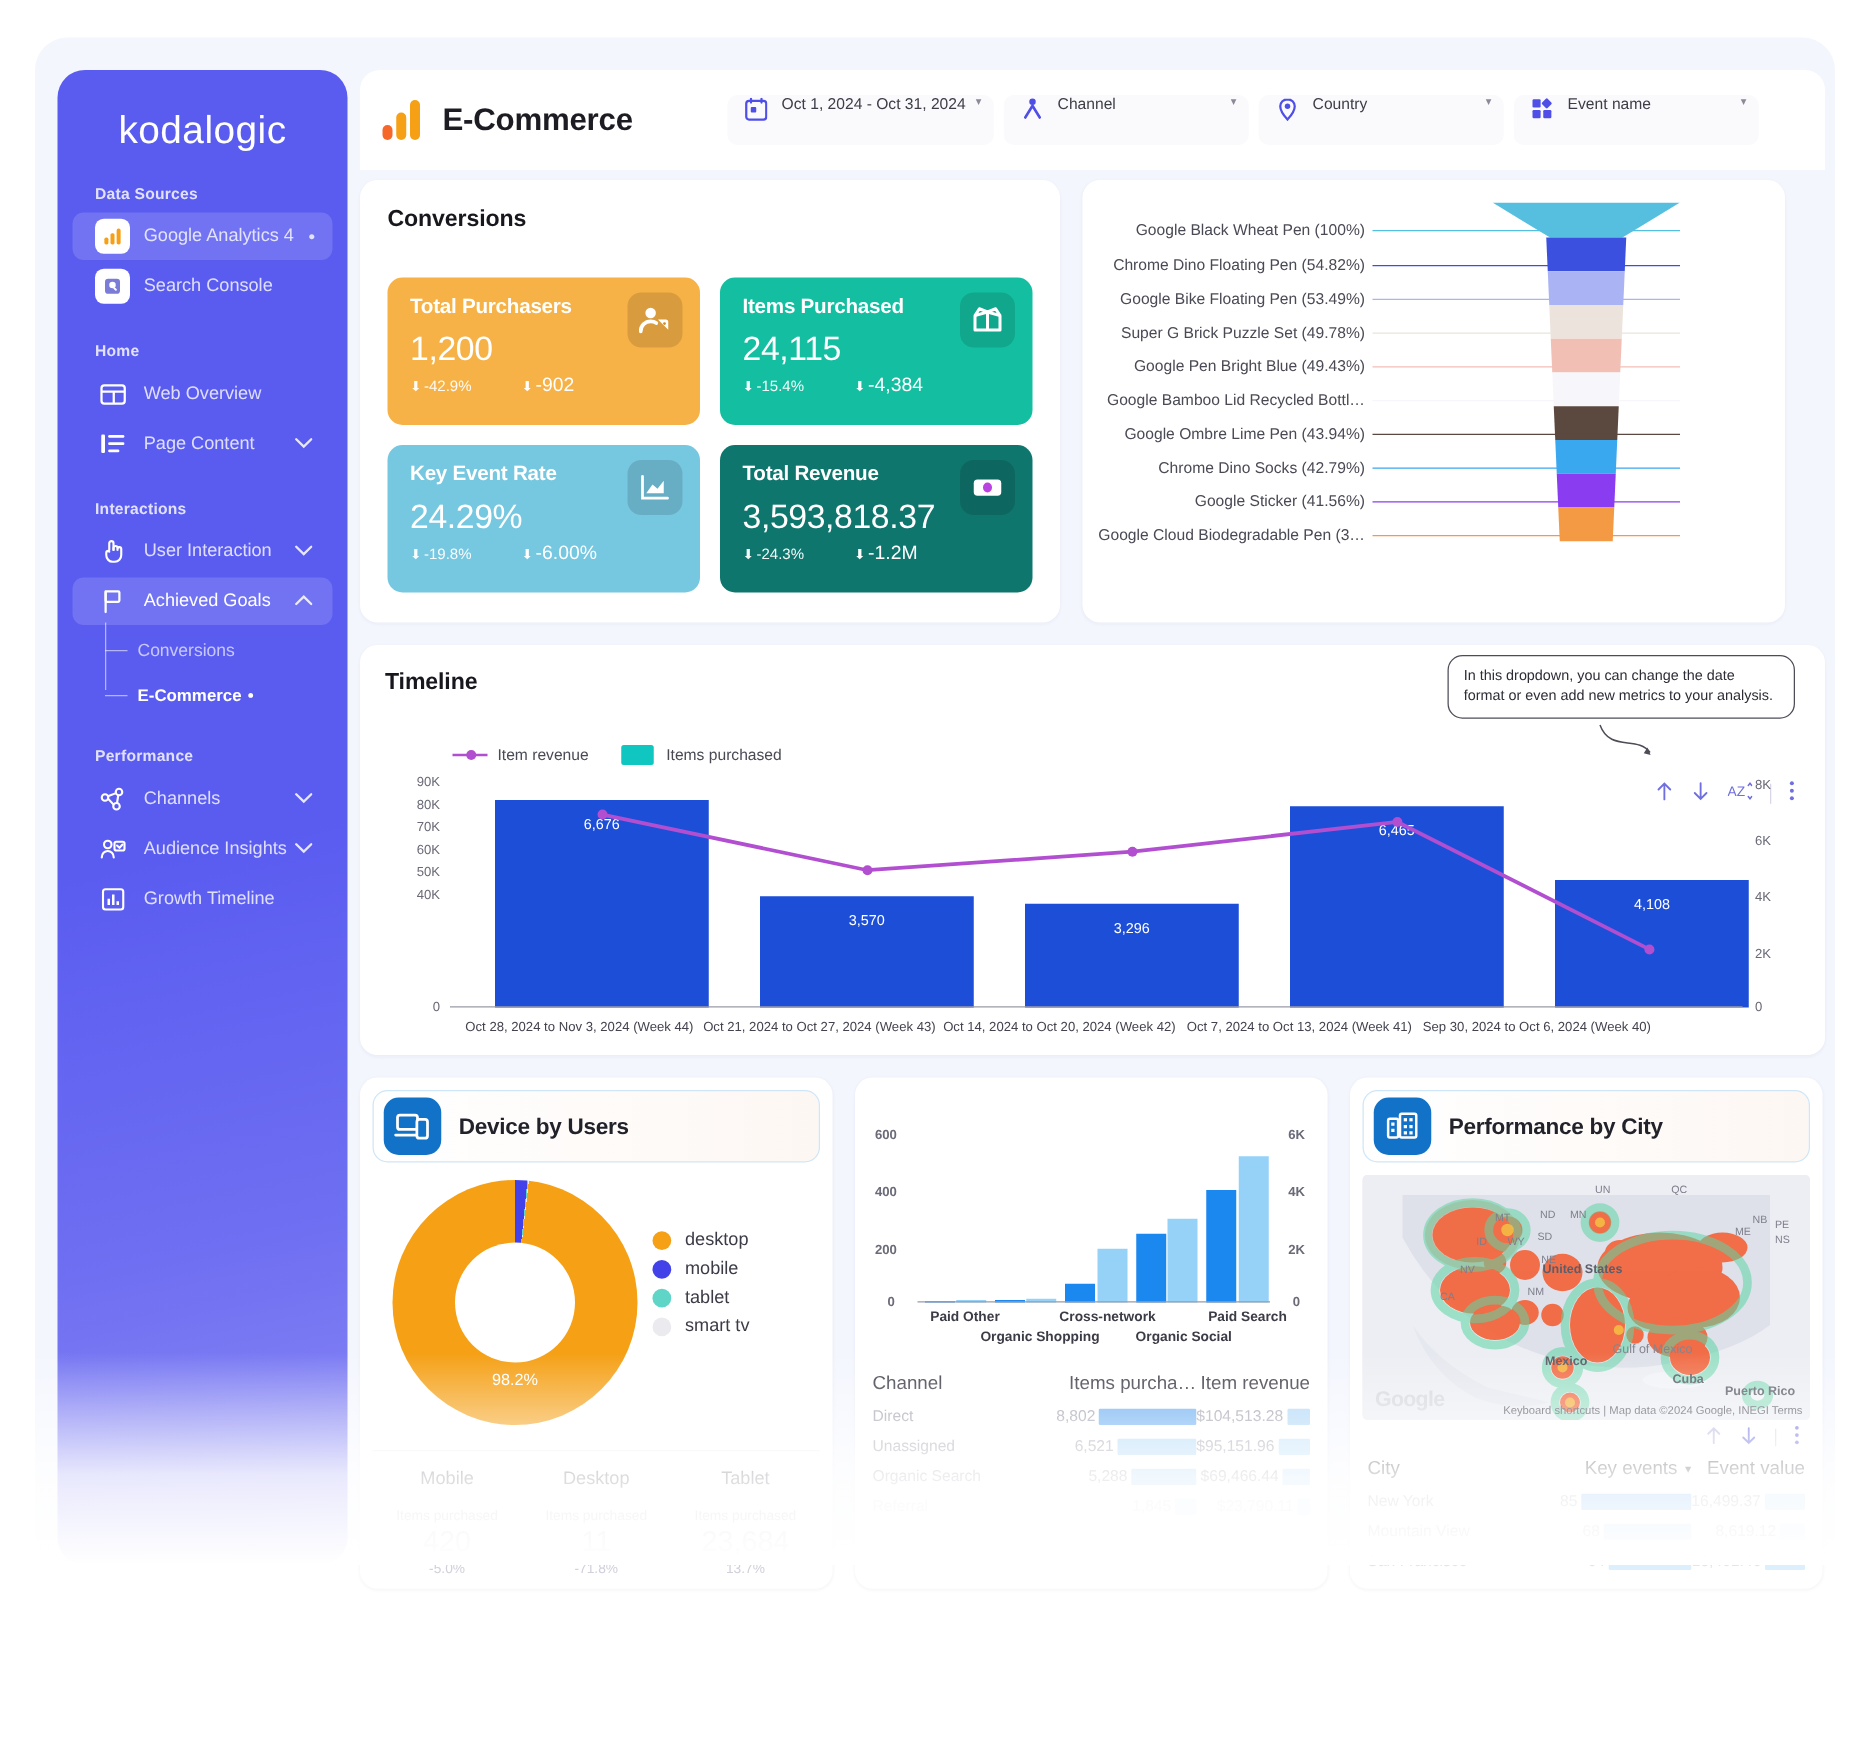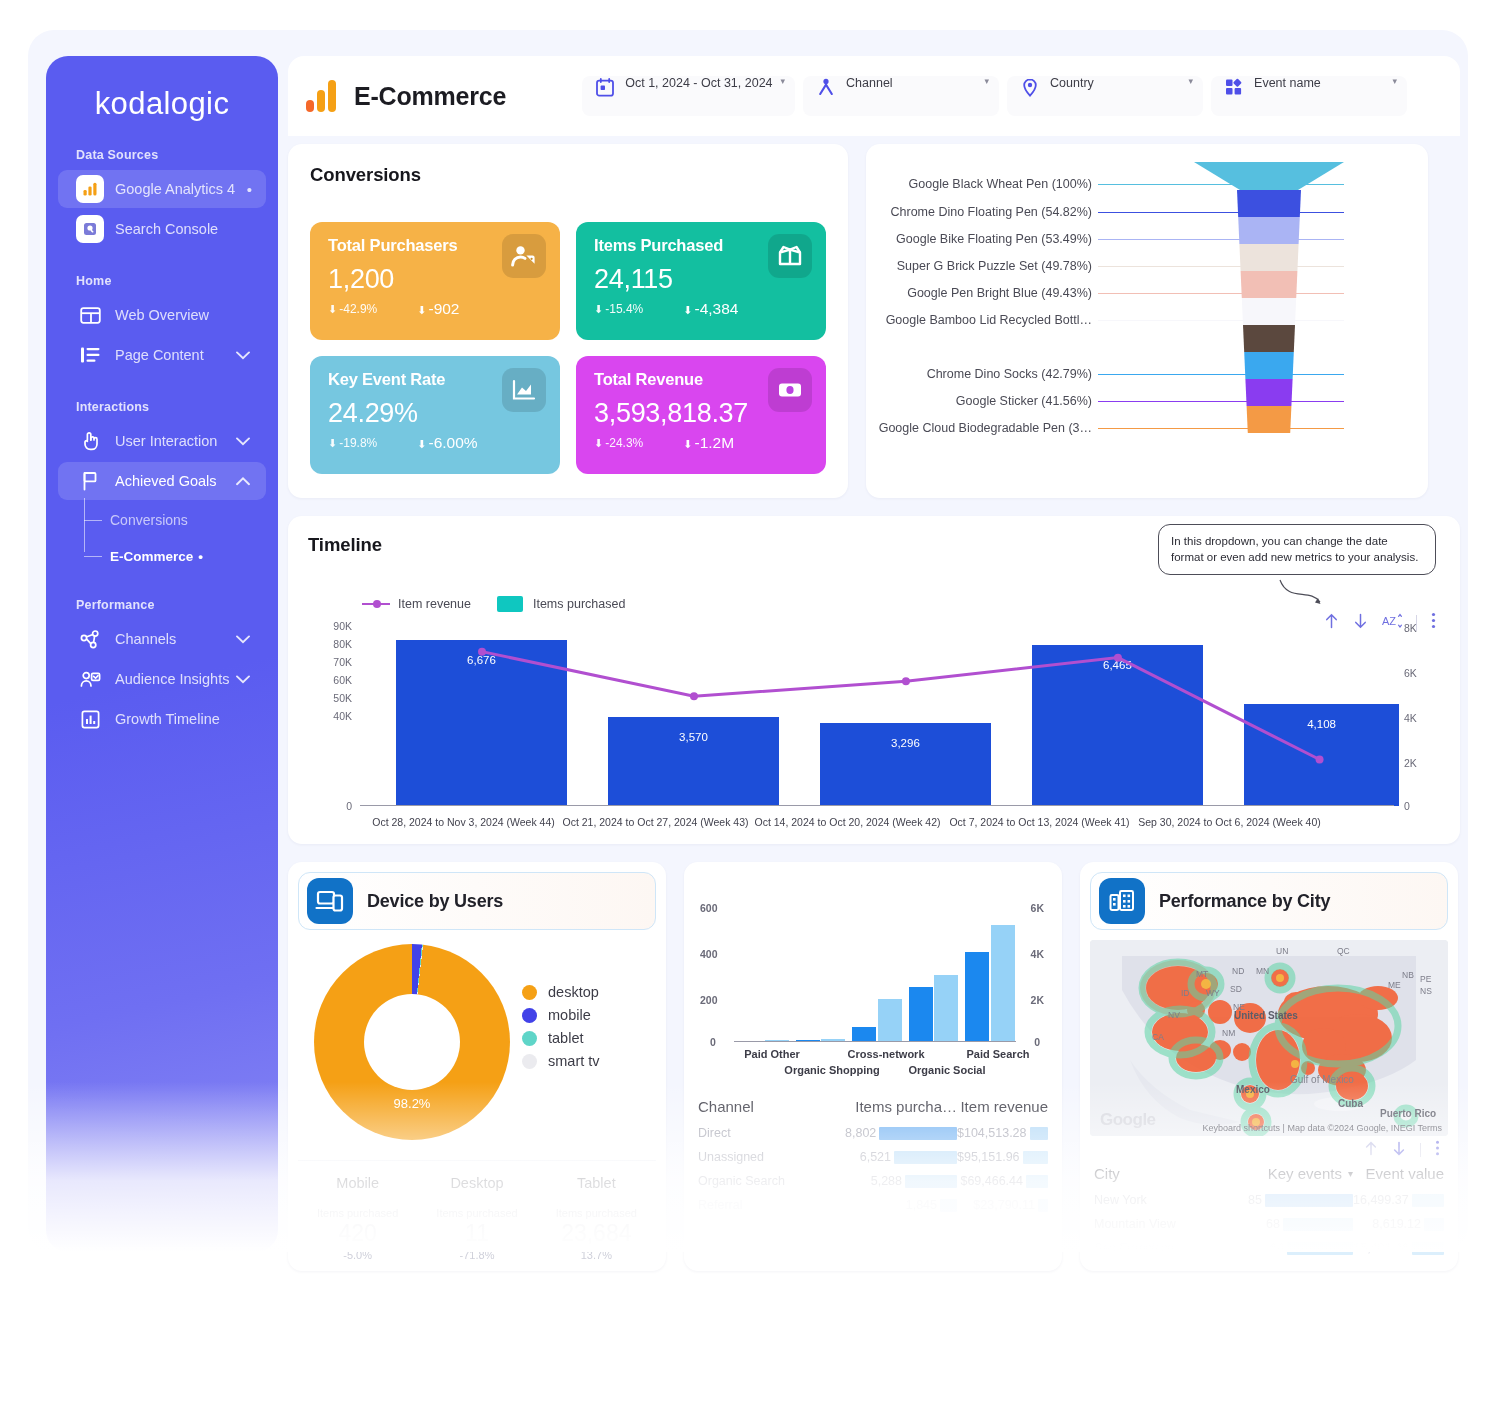--- a/index.html
+++ b/index.html
@@ -201,21 +201,21 @@
     position: absolute; right: 24px; top: 8px;
     width: 278px;
     border: 1px solid #4d4d58;
     border-radius: 12px;
     padding: 9px 12px;
     font-size: 11.5px;
     line-height: 1.35;
     color: #2c2c35;
     background: #ffffff;
   }
-  .tl-tools { position: absolute; right: 24px; top: 96px; display: flex; align-items: center; gap: 14px; color: #6f6fe0; font-size: 16px;}
+  .tl-tools { position: absolute; right: 24px; top: 108px; display: flex; align-items: center; gap: 14px; color: #6f6fe0; font-size: 16px;}
   .tl-tools .sep { width: 1px; height: 16px; background: #d6d6e6; }
   .legend { display: flex; align-items: center; gap: 26px; margin-left: 54px; margin-top: 40px; }
   .lg { display: flex; align-items: center; font-size: 12.5px; color: #4a4a55; }
   .lg-line { width: 28px; height: 2px; background: #b14fd0; position: relative; margin-right: 8px; }
   .lg-line:after { content:""; position:absolute; left:11px; top:-3px; width:8px;height:8px;border-radius:50%;background:#b14fd0;}
   .lg-sq { width: 26px; height: 16px; background: #0fc7c0; margin-right: 10px; border-radius: 2px;}
   .chart-area { position: relative; height: 210px; margin-top: 6px; }
   .y-lab { position: absolute; font-size: 10.5px; color: #6a6a78; right: 0; transform: translateY(-50%); }
   .ylab-left { left: 8px; width: 36px; text-align: right; }
   .ylab-right { right: 6px; width: 30px; text-align: left; }
@@ -550,21 +550,21 @@
                 <span class="kpi-d2"><span class="arrow">⬇</span><span>-6.00%</span></span>
               </div>
               <div class="kpi-ico">
                 <svg width="26" height="24" viewBox="0 0 26 24">
                     <path d="M3 3v17.5h20" fill="none" stroke="#fff" stroke-width="2.2" stroke-linecap="round"></path>
                     <path d="M6 16.6 11 9.5l4 3.5 5-6.5v10.1H6Z" fill="#fff"></path>
                   </svg>
               </div>
             </div>
 
-            <div class="kpi" style="background:#d946ef">
+            <div class="kpi" style="background:#0f766e">
               <div class="kpi-name">Total Revenue</div>
               <div class="kpi-val">3,593,818.37</div>
               <div class="kpi-deltas">
                 <span class="kpi-d1"><span class="arrow">⬇</span><span>-24.3%</span></span>
                 <span class="kpi-d2"><span class="arrow">⬇</span><span>-1.2M</span></span>
               </div>
               <div class="kpi-ico">
                 <svg width="26" height="24" viewBox="0 0 26 24">
                     <rect x="2" y="5.5" width="22" height="13" rx="3" fill="#fff"></rect>
                     <ellipse cx="13" cy="12" rx="3.6" ry="4" fill="#ba42e0"></ellipse>
@@ -612,20 +612,25 @@
                 <span style="width:74px"></span>
               </div>
             <div class="fn-row" style="top:121px">
                 <span class="fn-label">Google Pen Bright Blue (49.43%)</span>
                 <span class="fn-line" style="background:#f2bfb5"></span>
                 <span style="width:74px"></span>
               </div>
             <div class="fn-row" style="top:148px">
                 <span class="fn-label">Google Bamboo Lid Recycled Bottl…</span>
                 <span class="fn-line" style="background:#f7f7fb"></span>
+                <span style="width:74px"></span>
+              </div>
+            <div class="fn-row" style="top:175px">
+                <span class="fn-label">Google Ombre Lime Pen (43.94%)</span>
+                <span class="fn-line" style="background:#5b483e"></span>
                 <span style="width:74px"></span>
               </div>
             <div class="fn-row" style="top:202px">
                 <span class="fn-label">Chrome Dino Socks (42.79%)</span>
                 <span class="fn-line" style="background:#3aa8ef"></span>
                 <span style="width:74px"></span>
               </div>
             <div class="fn-row" style="top:229px">
                 <span class="fn-label">Google Sticker (41.56%)</span>
                 <span class="fn-line" style="background:#8a3cf0"></span>

